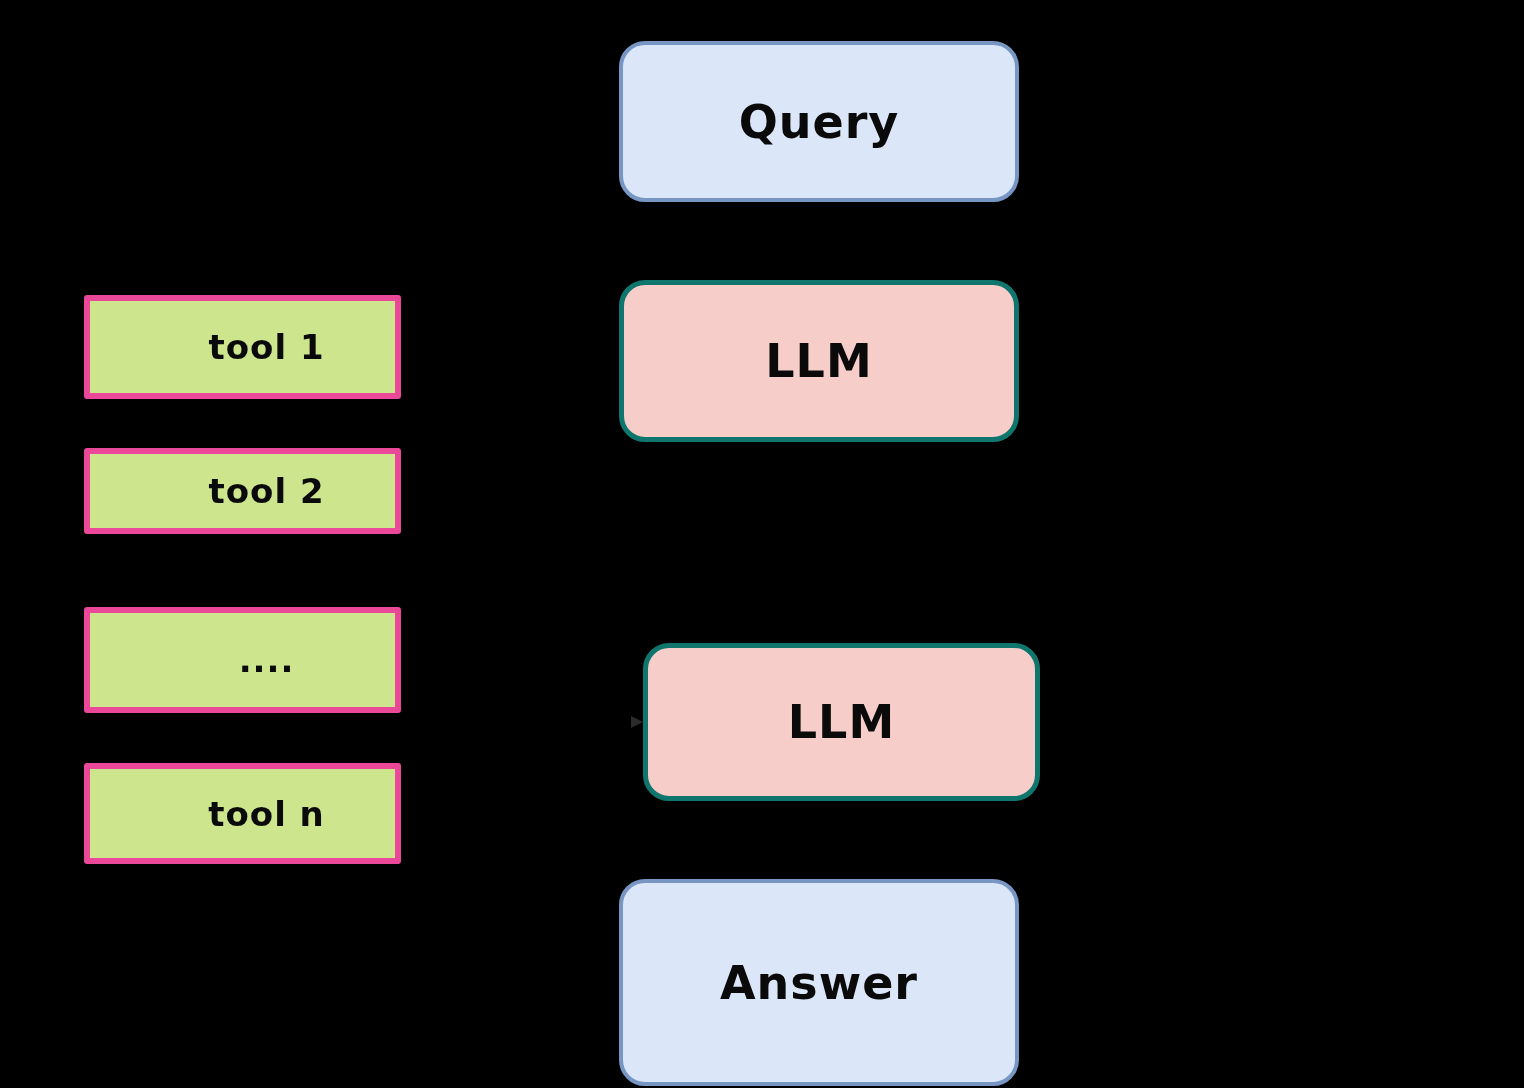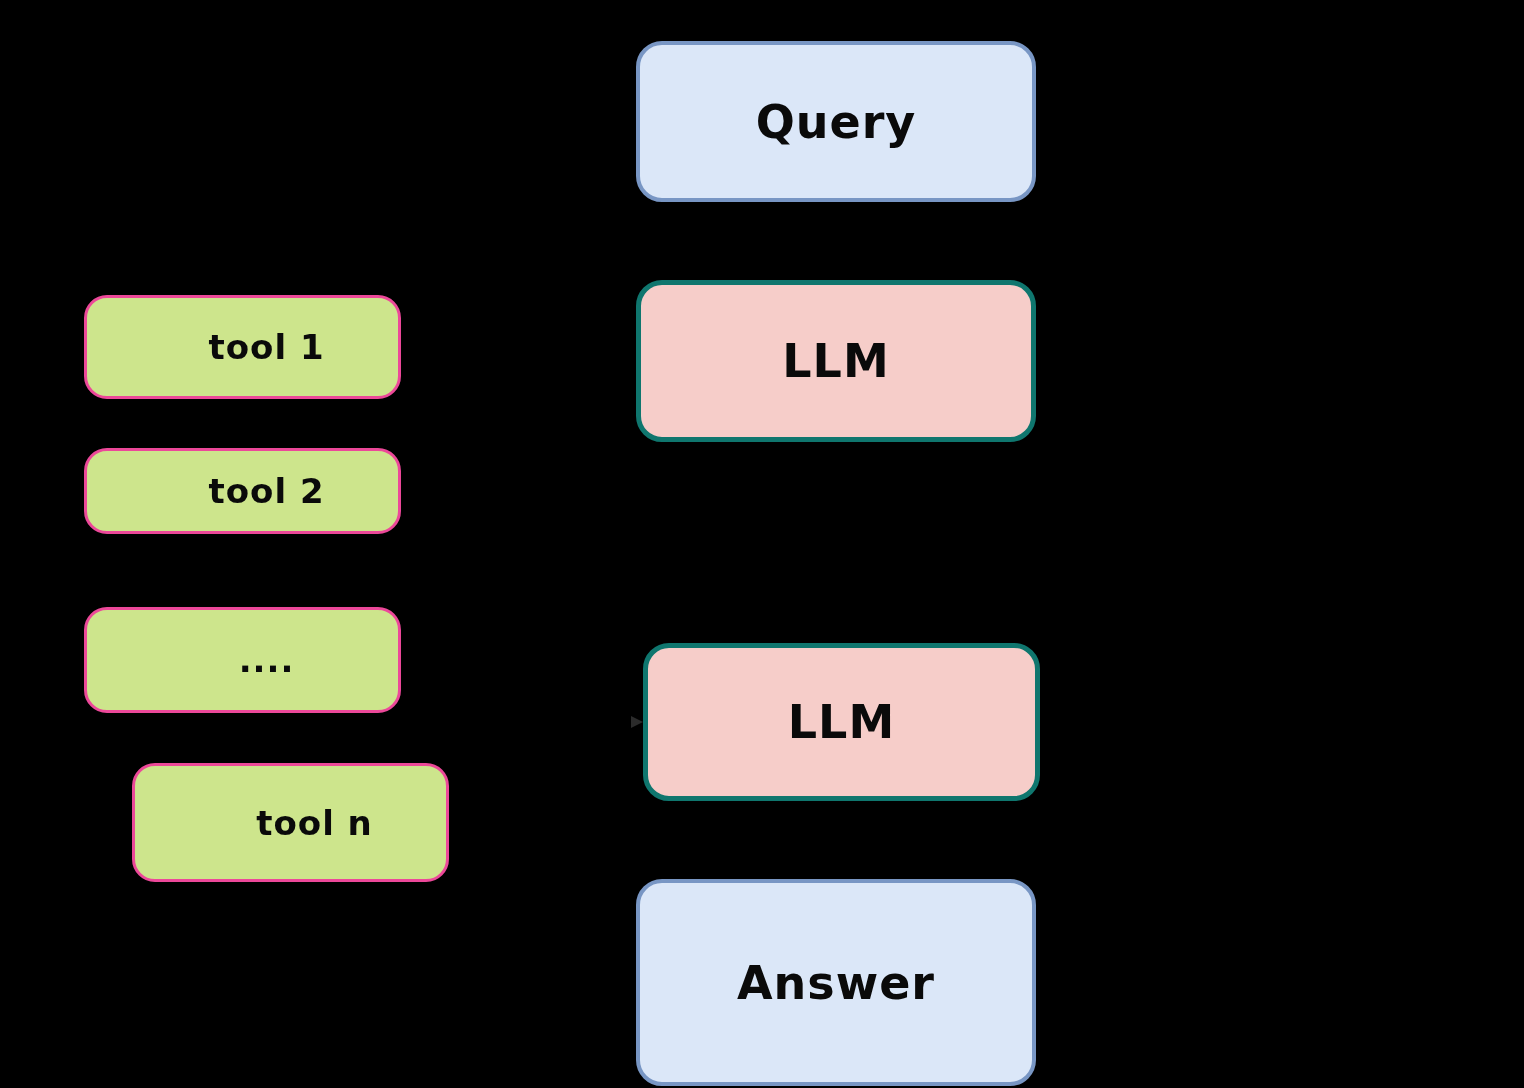--- a/index.html
+++ b/index.html
@@ -20,21 +20,21 @@
     display: flex;
     align-items: center;
     justify-content: center;
     box-sizing: border-box;
     color: #0a0a0a;
     font-weight: 600;
     letter-spacing: 1px;
   }
   
   .flow-box {
-    left: 636px;
+    left: 619px;
     width: 400px;
     height: 161px;
     border-radius: 26px;
     font-size: 46px;
   }
   .io-box {
     background: #dbe7f8;
     border: 4px solid #7896c4;
   }
   .llm-box {
@@ -43,30 +43,30 @@
   }
   .query-pos  { top: 41px; }
   .llm1-pos   { top: 280px; height: 162px; }
   .llm2-pos   { top: 643px; left: 643px; width: 397px; height: 158px; }
   .answer-pos { top: 879px; height: 207px; }
   
   .tool-box {
     left: 84px;
     width: 317px;
     height: 104px;
-    border-radius: 23px;
+    border-radius: 3px;
     background: #cde58c;
-    border: 3px solid #ec4899;
+    border: 6px solid #ec4899;
     font-size: 34px;
     padding-left: 48px;
   }
   .tool1-pos { top: 295px; }
   .tool2-pos { top: 448px; height: 86px; }
   .tool3-pos { top: 607px; height: 106px; }
-  .tool4-pos { top: 763px; height: 119px; margin-left: 48px; }
+  .tool4-pos { top: 763px; height: 101px; }
   
   .arrow-nub {
     position: absolute;
     left: 631px;
     top: 716px;
     width: 0;
     height: 0;
     border-top: 6px solid transparent;
     border-bottom: 6px solid transparent;
     border-left: 12px solid #2b2b2b;

